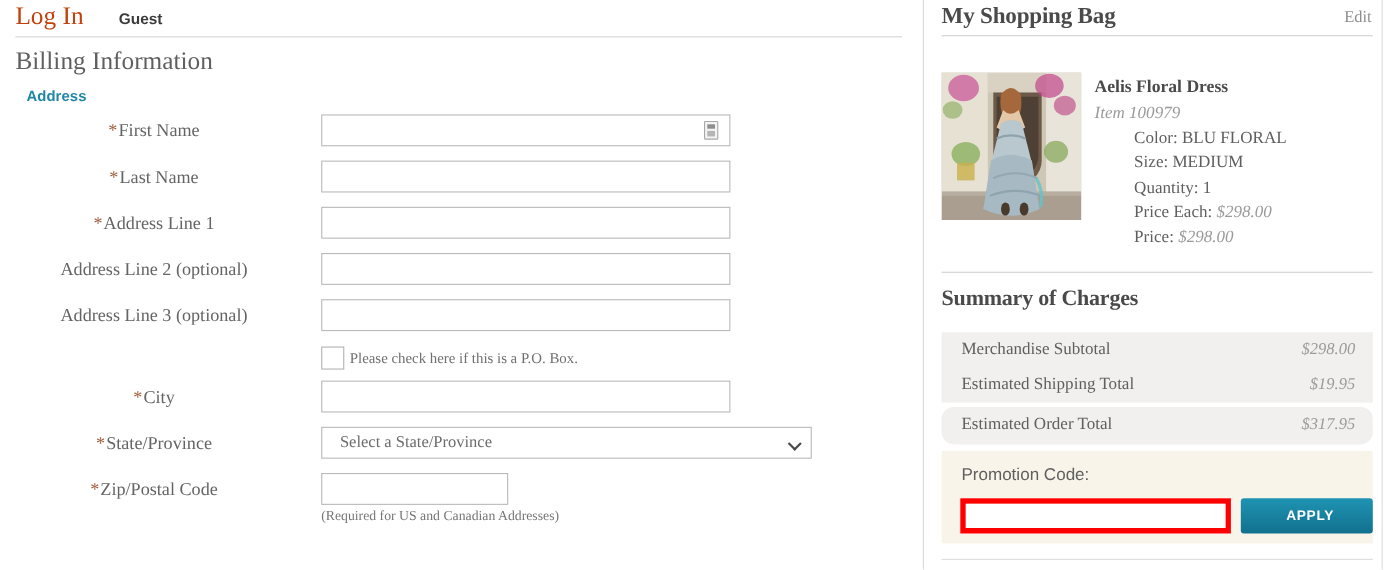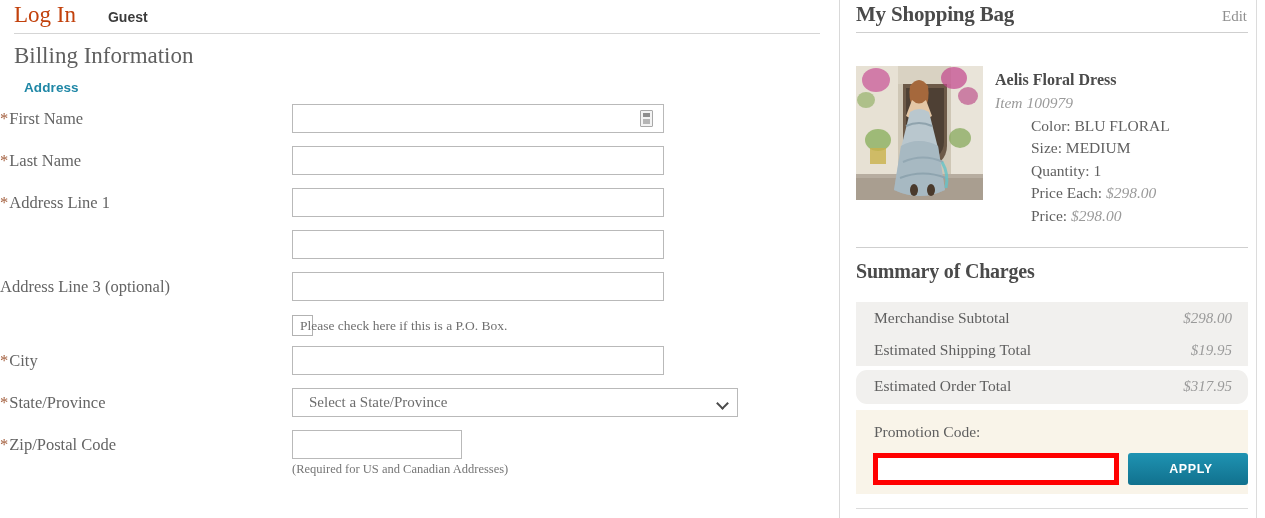--- a/index.html
+++ b/index.html
@@ -45,23 +45,23 @@
   .address-link {
     position: absolute; left: 24px; top: 80px;
     font-family: "Liberation Sans", sans-serif;
     font-size: 13.5px; font-weight: bold; color: #1f87a6; letter-spacing: .1px;
   }
 
   
   .form { position: absolute; left: 0; top: 104px; width: 838px; }
   .frow { position: relative; height: 42px; }
   .flabel {
-    position: absolute; left: 0; width: 264px; text-align: left;
+    position: absolute; left: 0; width: 264px; text-align: center;
     font-family: "Liberation Serif", serif;
-    font-size: 16.5px; color: #646464; line-height: 30px;
+    font-size: 16.5px; color: #646464; line-height: 30px; padding-left: 16px;
   }
   .req { color: #a4603f; margin-right: 1px; }
   .finput {
     position: absolute; left: 292px; top: 0;
     height: 29px; border: 1px solid #b9b9b9; background: #fff;
     font-family: "Liberation Serif", serif; font-size: 15px; color: #5b5b5b;
     padding: 0 8px;
   }
   .finput.wide   { width: 372px; }
   .finput.narrow { width: 105px; }
@@ -81,21 +81,21 @@
     background: #b5b5b5;
   }
 
   
   .cbrow { position: relative; height: 32px; }
   .cbox {
     position: absolute; left: 292px; top: 1px; width: 21px; height: 21px;
     border: 1px solid #b2b2b2; background: #fff;
   }
   .cblabel {
-    position: absolute; left: 300px; top: 1px;
+    position: absolute; left: 318px; top: 1px;
     font-family: "Liberation Serif", serif; font-size: 13.5px; color: #6f6f6f; line-height: 21px;
   }
 
   
   .fselect {
     position: absolute; left: 292px; top: 0; width: 446px; height: 29px;
     border: 1px solid #b9b9b9; background: #fff;
     font-family: "Liberation Serif", serif; font-size: 15px; color: #6d6d6d;
     padding: 0 26px 0 16px; line-height: 27px; white-space: nowrap; overflow: hidden;
   }
@@ -155,21 +155,21 @@
     position: absolute; right: 16px; top: 0; line-height: 32px;
     font-family: "Liberation Serif", serif; font-size: 15px; color: #9a9a9a; font-style: italic;
   }
 
   .promo {
     position: absolute; left: 16px; top: 410px; width: 392px; height: 84px;
     background: #f9f4e9;
   }
   .promo-label {
     position: absolute; left: 18px; top: 13px;
-    font-family: Liberation Serif, serif; font-size: 15.5px; color: #5f5f5f;
+    font-family: Liberation Sans, sans-serif; font-size: 15.5px; color: #5f5f5f;
   }
   .promo-highlight {
     position: absolute; left: 17px; top: 43px; width: 246px; height: 32px;
     border: 5px solid #ff0000; background: #ffffff;
   }
   .promo-input {
     position: absolute; left: 0; top: 0; width: 100%; height: 100%;
     background: #fff; border: 0;
     font-family: "Liberation Serif", serif; font-size: 14px; color: #5b5b5b;
     padding: 0 6px;
@@ -221,20 +221,21 @@
       </div>
 
       <div class="frow">
         <div class="flabel">
           <span class="req">*</span><span>Address Line 1</span>
         </div>
         <input class="finput wide" type="text" placeholder="" style="">
       </div>
 
       <div class="frow">
+        <div class="flabel">Address Line 2 (optional)</div>
         <input class="finput wide" type="text" placeholder="" style="">
       </div>
 
       <div class="frow">
         <div class="flabel">Address Line 3 (optional)</div>
         <input class="finput wide" type="text" placeholder="" style="">
       </div>
 
       <div class="cbrow">
         <span class="cbox"></span>

